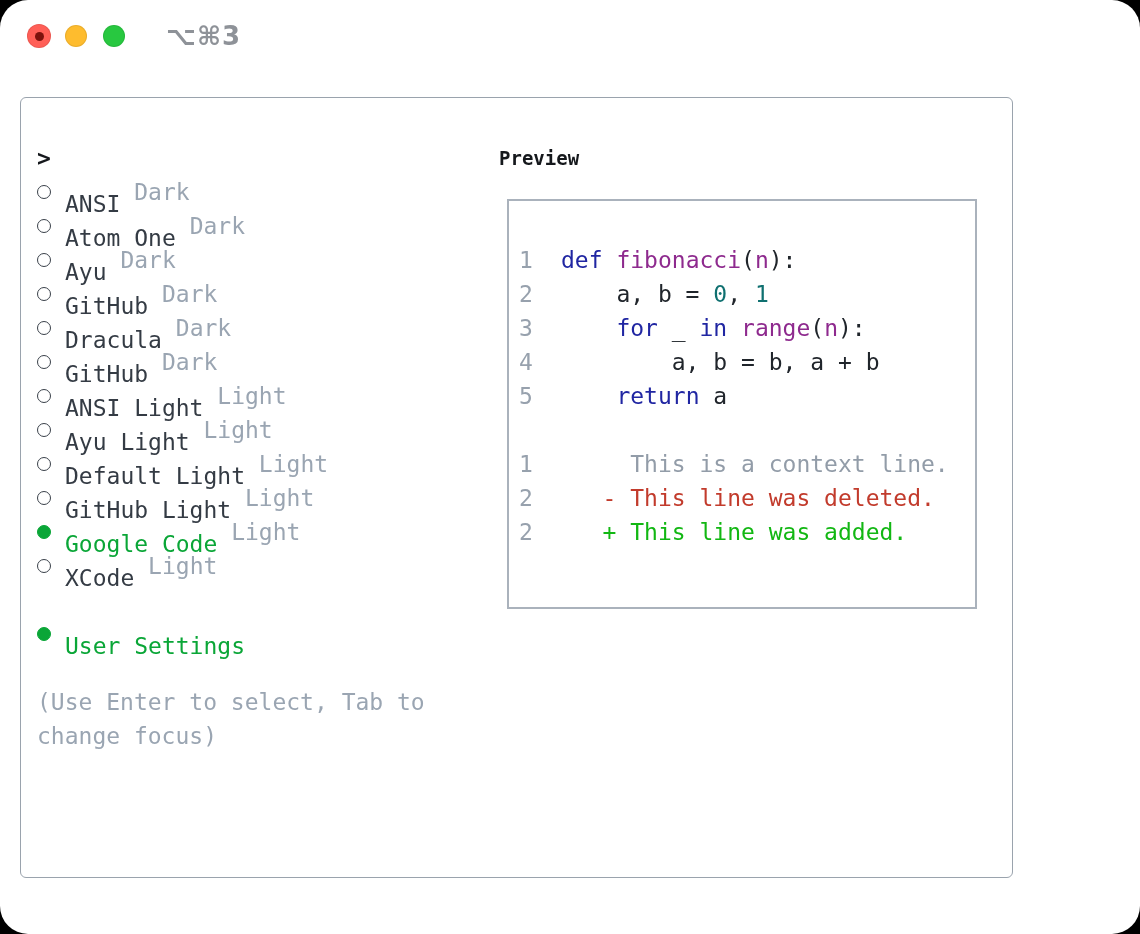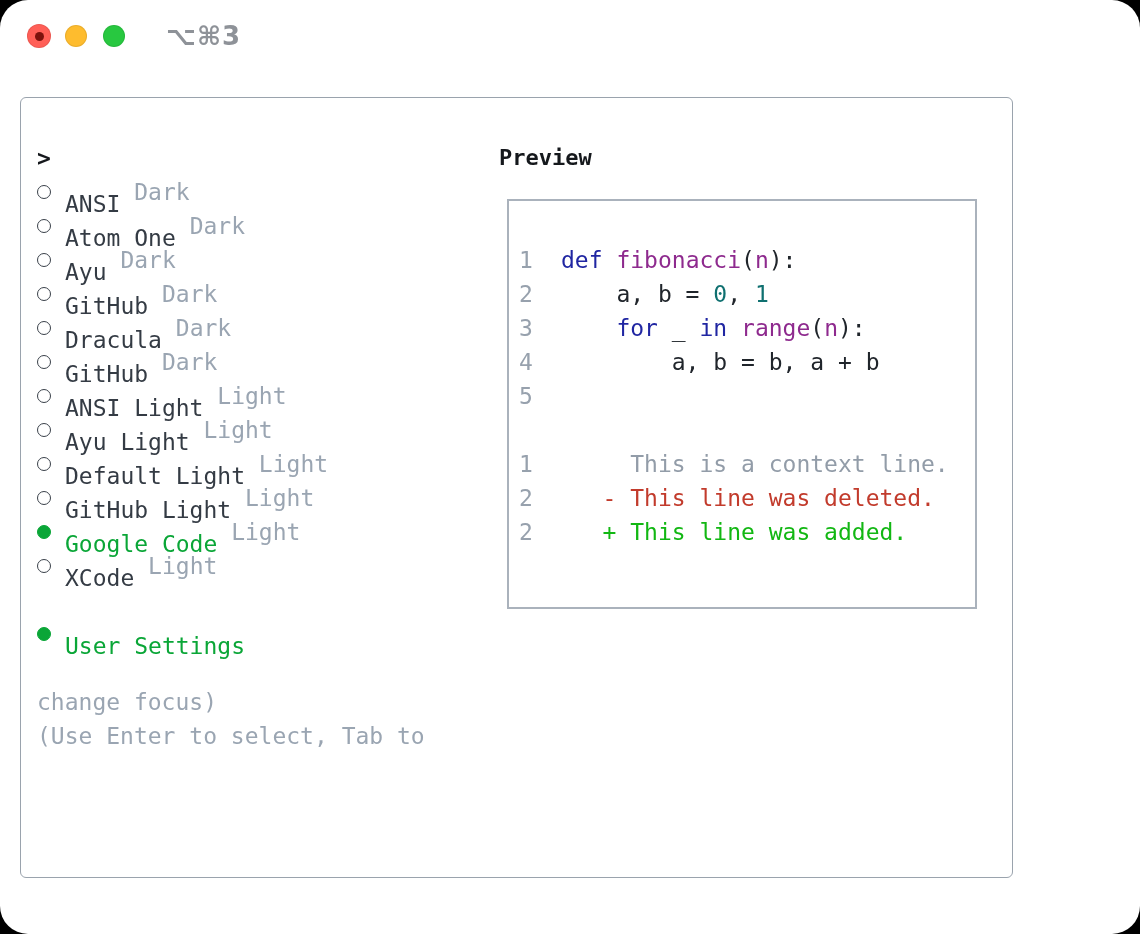--- a/index.html
+++ b/index.html
@@ -39,21 +39,21 @@
   .circle.filled{background:var(--c-green);border-color:var(--c-green);}
   .caret{font-weight:bold;color:var(--c-ink);}
   .hdr{font-weight:bold;color:var(--c-ink);}
   .tname{color:var(--c-item);margin-top:24px;}
   .tname.sel{color:var(--c-green);}
   .muted{color:var(--c-muted);}
   .help{color:var(--c-muted);font-size:23px;}
   .left{position:absolute;left:16px;top:43px;}
   
   .right{position:absolute;left:478px;top:43px;}
-  .preview-title{font-size:22px;font-weight:bold;color:var(--c-ink);height:34px;line-height:34px;}
+  .preview-title{font-size:19px;font-weight:bold;color:var(--c-ink);height:34px;line-height:34px;}
   .preview-box{
     margin-left:8px;margin-top:24px;width:470px;height:410px;box-sizing:border-box;
     border:2px solid var(--c-border2);padding:42px 10px 0 10px;background:#fff;overflow:hidden;
   }
   .cline{height:34px;display:flex;align-items:center;font-size:23px;white-space:pre;}
   .ln{width:28px;flex:0 0 28px;margin-right:14px;color:var(--c-num);}
   .ct{white-space:pre;}
   .tok-pl{color:#20252b;}
   .tok-kw{color:var(--c-kw);}
   .tok-ty{color:var(--c-ty);margin-top:46px;}
@@ -94,32 +94,32 @@
           <div class="row"><span class="marker"><span class="circle"></span></span><span class="tname">Default Light</span><span class="muted"> Light</span></div>
           <div class="row"><span class="marker"><span class="circle"></span></span><span class="tname">GitHub Light</span><span class="muted"> Light</span></div>
           <div class="row"><span class="marker"><span class="circle filled"></span></span><span class="tname sel">Google Code</span><span class="muted"> Light</span></div>
           <div class="row"><span class="marker"><span class="circle"></span></span><span class="tname">XCode</span><span class="muted"> Light</span></div>
         </div>
       <div class="spacer"></div>
       <div id="apply-list">
           <div class="row"><span class="marker"><span class="circle filled"></span></span><span class="tname sel">User Settings</span></div>
         </div>
       <div class="spacer"></div>
+      <div class="row help">(Use Enter to select, Tab to</div>
       <div class="row help">change focus)</div>
-      <div class="row help">(Use Enter to select, Tab to</div>
     </div>
 
     <div class="right">
       <div class="preview-title">Preview</div>
       <div class="preview-box" id="preview-box">
           <div class="cline"><span class="ln">1</span><span class="ct"><span class="tok-kw">def </span><span class="tok-ty">fibonacci</span><span class="tok-pl">(</span><span class="tok-ty">n</span><span class="tok-pl">):</span></span></div>
           <div class="cline"><span class="ln">2</span><span class="ct"><span class="tok-pl">    a, b = </span><span class="tok-lit">0</span><span class="tok-pl">, </span><span class="tok-lit">1</span></span></div>
           <div class="cline"><span class="ln">3</span><span class="ct"><span class="tok-pl">    </span><span class="tok-kw">for</span><span class="tok-pl"> _ </span><span class="tok-kw">in</span><span class="tok-pl"> </span><span class="tok-ty">range</span><span class="tok-pl">(</span><span class="tok-ty">n</span><span class="tok-pl">):</span></span></div>
           <div class="cline"><span class="ln">4</span><span class="ct"><span class="tok-pl">        a, b = b, a + b</span></span></div>
-          <div class="cline"><span class="ln">5</span></div>
+          <div class="cline"><span class="ln">5</span><span class="ct"><span class="tok-pl">    </span><span class="tok-kw">return</span><span class="tok-pl"> a</span></span></div>
           <div class="cline"><span class="ln"></span><span class="ct"></span></div>
           <div class="cline"><span class="ln">1</span><span class="ct"><span class="tok-ctx">     This is a context line.</span></span></div>
           <div class="cline"><span class="ln">2</span><span class="ct"><span class="tok-del">   - This line was deleted.</span></span></div>
           <div class="cline"><span class="ln">2</span><span class="ct"><span class="tok-add">   + This line was added.</span></span></div>
         </div>
     </div>
 
   </div>
 </div>
 

